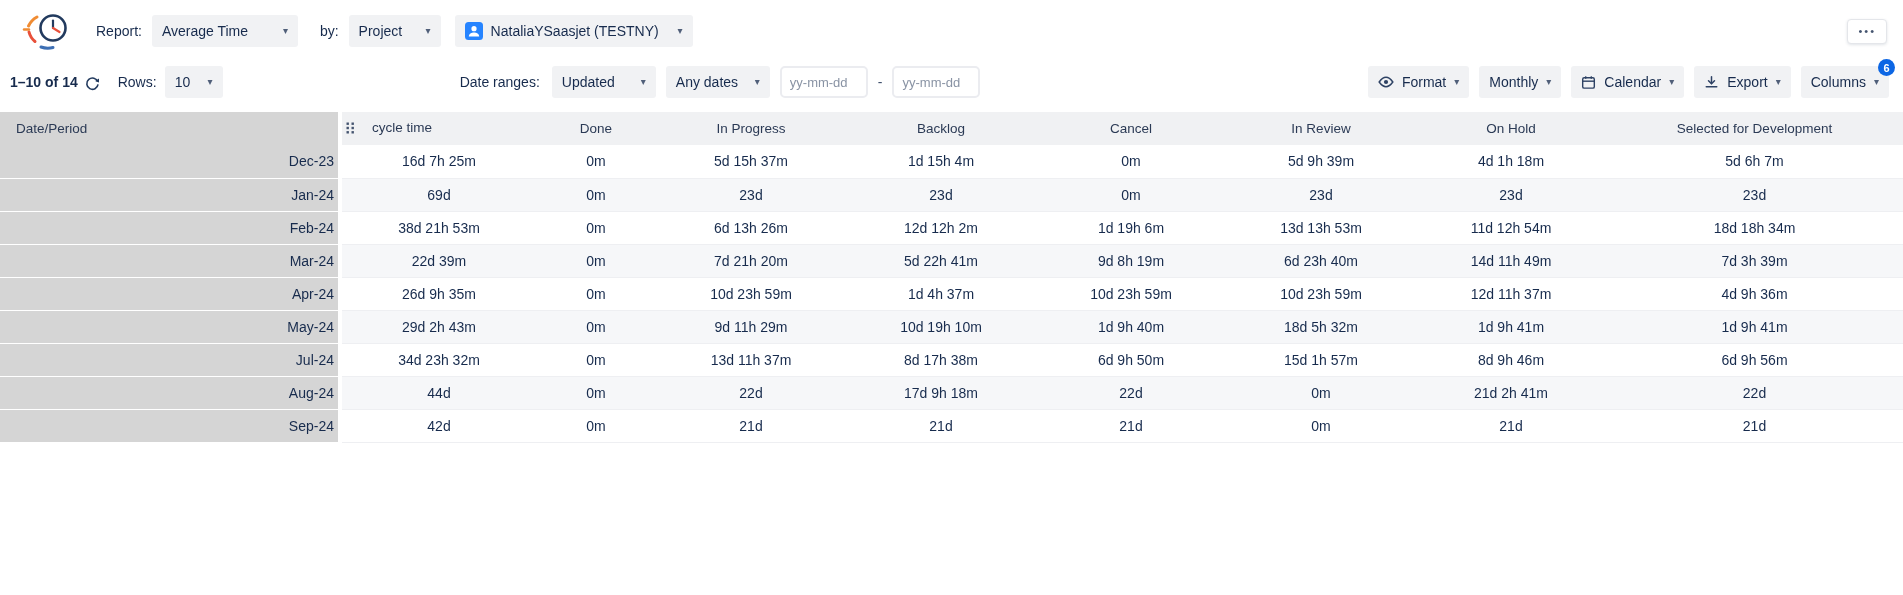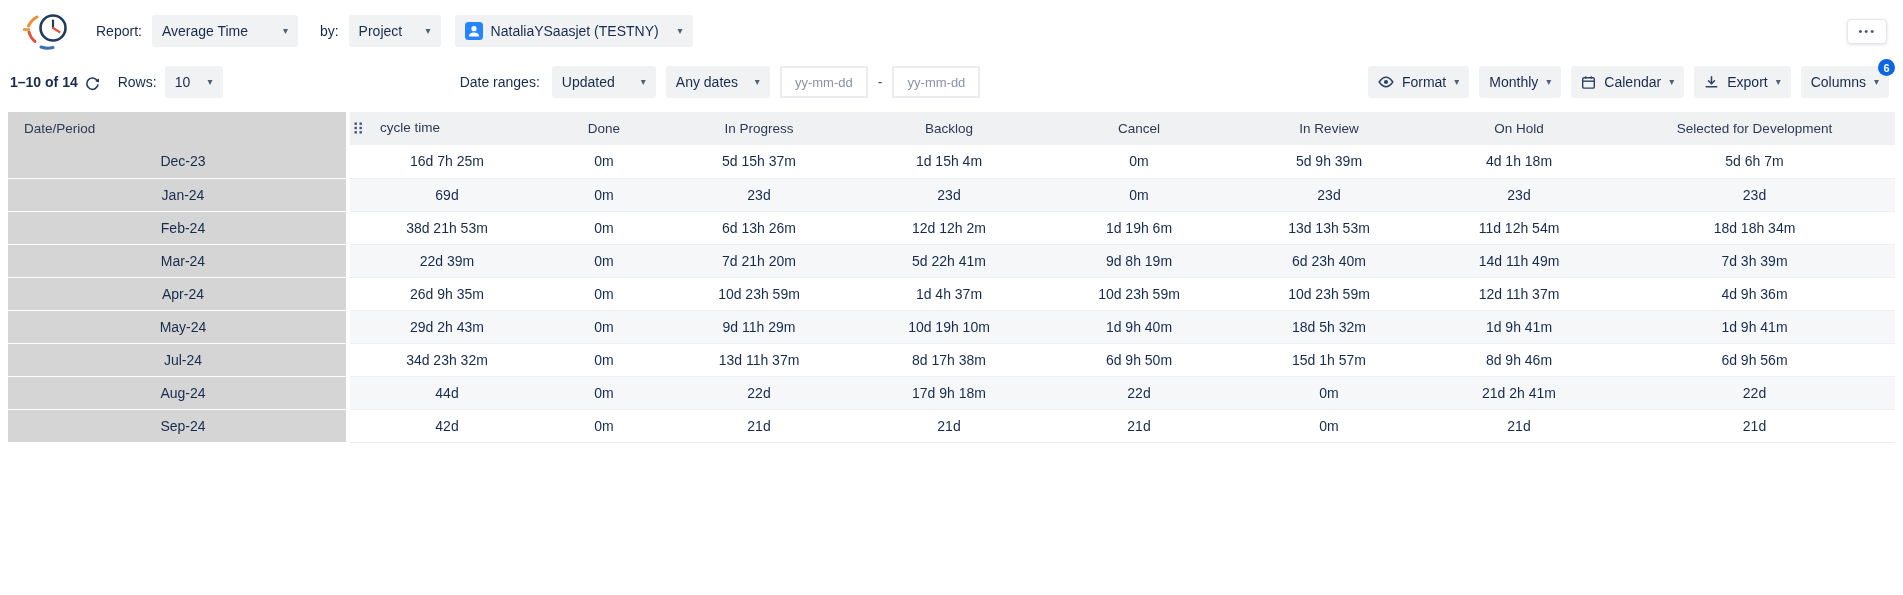--- a/index.html
+++ b/index.html
@@ -34,55 +34,55 @@
   
   .toolbar { display: flex; align-items: center; padding: 8px 14px 14px 10px; }
   .pagination { font-weight: bold; display: inline-flex; align-items: center; gap: 7px; white-space: nowrap; }
   .refresh { display: inline-flex; cursor: pointer; margin-top: 2px; }
   .rows-label { margin: 0 8px 0 18px; }
   .dd-rows { width: 58px; }
   .date-group { display: flex; align-items: center; gap: 10px; margin-left: 225px; }
   .date-label { margin-right: 2px; padding-left: 12px; }
   .dd-updated, .dd-anydates { width: 104px; }
   .date-input {
-    width: 88px; height: 32px; border: 2px solid #EBECF0; border-radius: 0;
+    width: 88px; height: 32px; border: 2px solid #EBECF0; border-radius: 5px;
     background: #fff; padding: 0 8px; font-size: 13px; color: #3b82f6;
-    font-family: "Liberation Sans", sans-serif; outline: none; text-align: center;
+    font-family: "Liberation Sans", sans-serif; outline: none;
   }
   .date-input::placeholder { color: #8993A4; }
   .dash { color: #42526E; }
   .right-group { margin-left: auto; display: flex; align-items: center; gap: 10px; }
   .btn-icon { display: inline-flex; }
   .columns-wrap { position: relative; }
   .badge {
     position: absolute; top: -7px; right: -6px; width: 17px; height: 17px;
     background: #0C66E4; color: #fff; border-radius: 50%;
     font-size: 11px; font-weight: bold; display: flex; align-items: center; justify-content: center;
   }
 
   
-  .table-wrap { padding: 0 8px; }
+  .table-wrap { padding: 0 0; }
   table { width: 100%; border-collapse: collapse; table-layout: fixed; }
   thead th {
     background: #F0F1F3; height: 33px; font-weight: normal; font-size: 13.5px;
     color: #2B3A55; text-align: center; padding: 0 4px; cursor: pointer;
   }
   th.col-period {
     background: #D5D5D5; text-align: left; padding-left: 16px;
     border-right: 4px solid #fff; cursor: default;
   }
   th.col-cycle { text-align: left; }
   .th-inner { display: inline-flex; align-items: center; gap: 17px; }
   tbody td {
     height: 33px; text-align: center; font-size: 14px; color: #172B4D;
     padding: 0 4px; border-bottom: 1px solid #EEEFF2;
   }
   tbody tr:nth-child(even) td { background: #F6F7F9; }
   td.cell-period {
-    background: #D5D5D5 !important; text-align: center; padding-left: 16px;
+    background: #D5D5D5 !important; text-align: right; padding-left: 16px;
     border-right: 4px solid #fff; border-bottom: 1px solid #fff;
   }
 </style>
 </head>
 <body>
 
 <header class="topbar">
   <span class="logo">
     <svg width="52" height="44" viewBox="0 0 52 44">
       <g fill="none" stroke-linecap="round">

